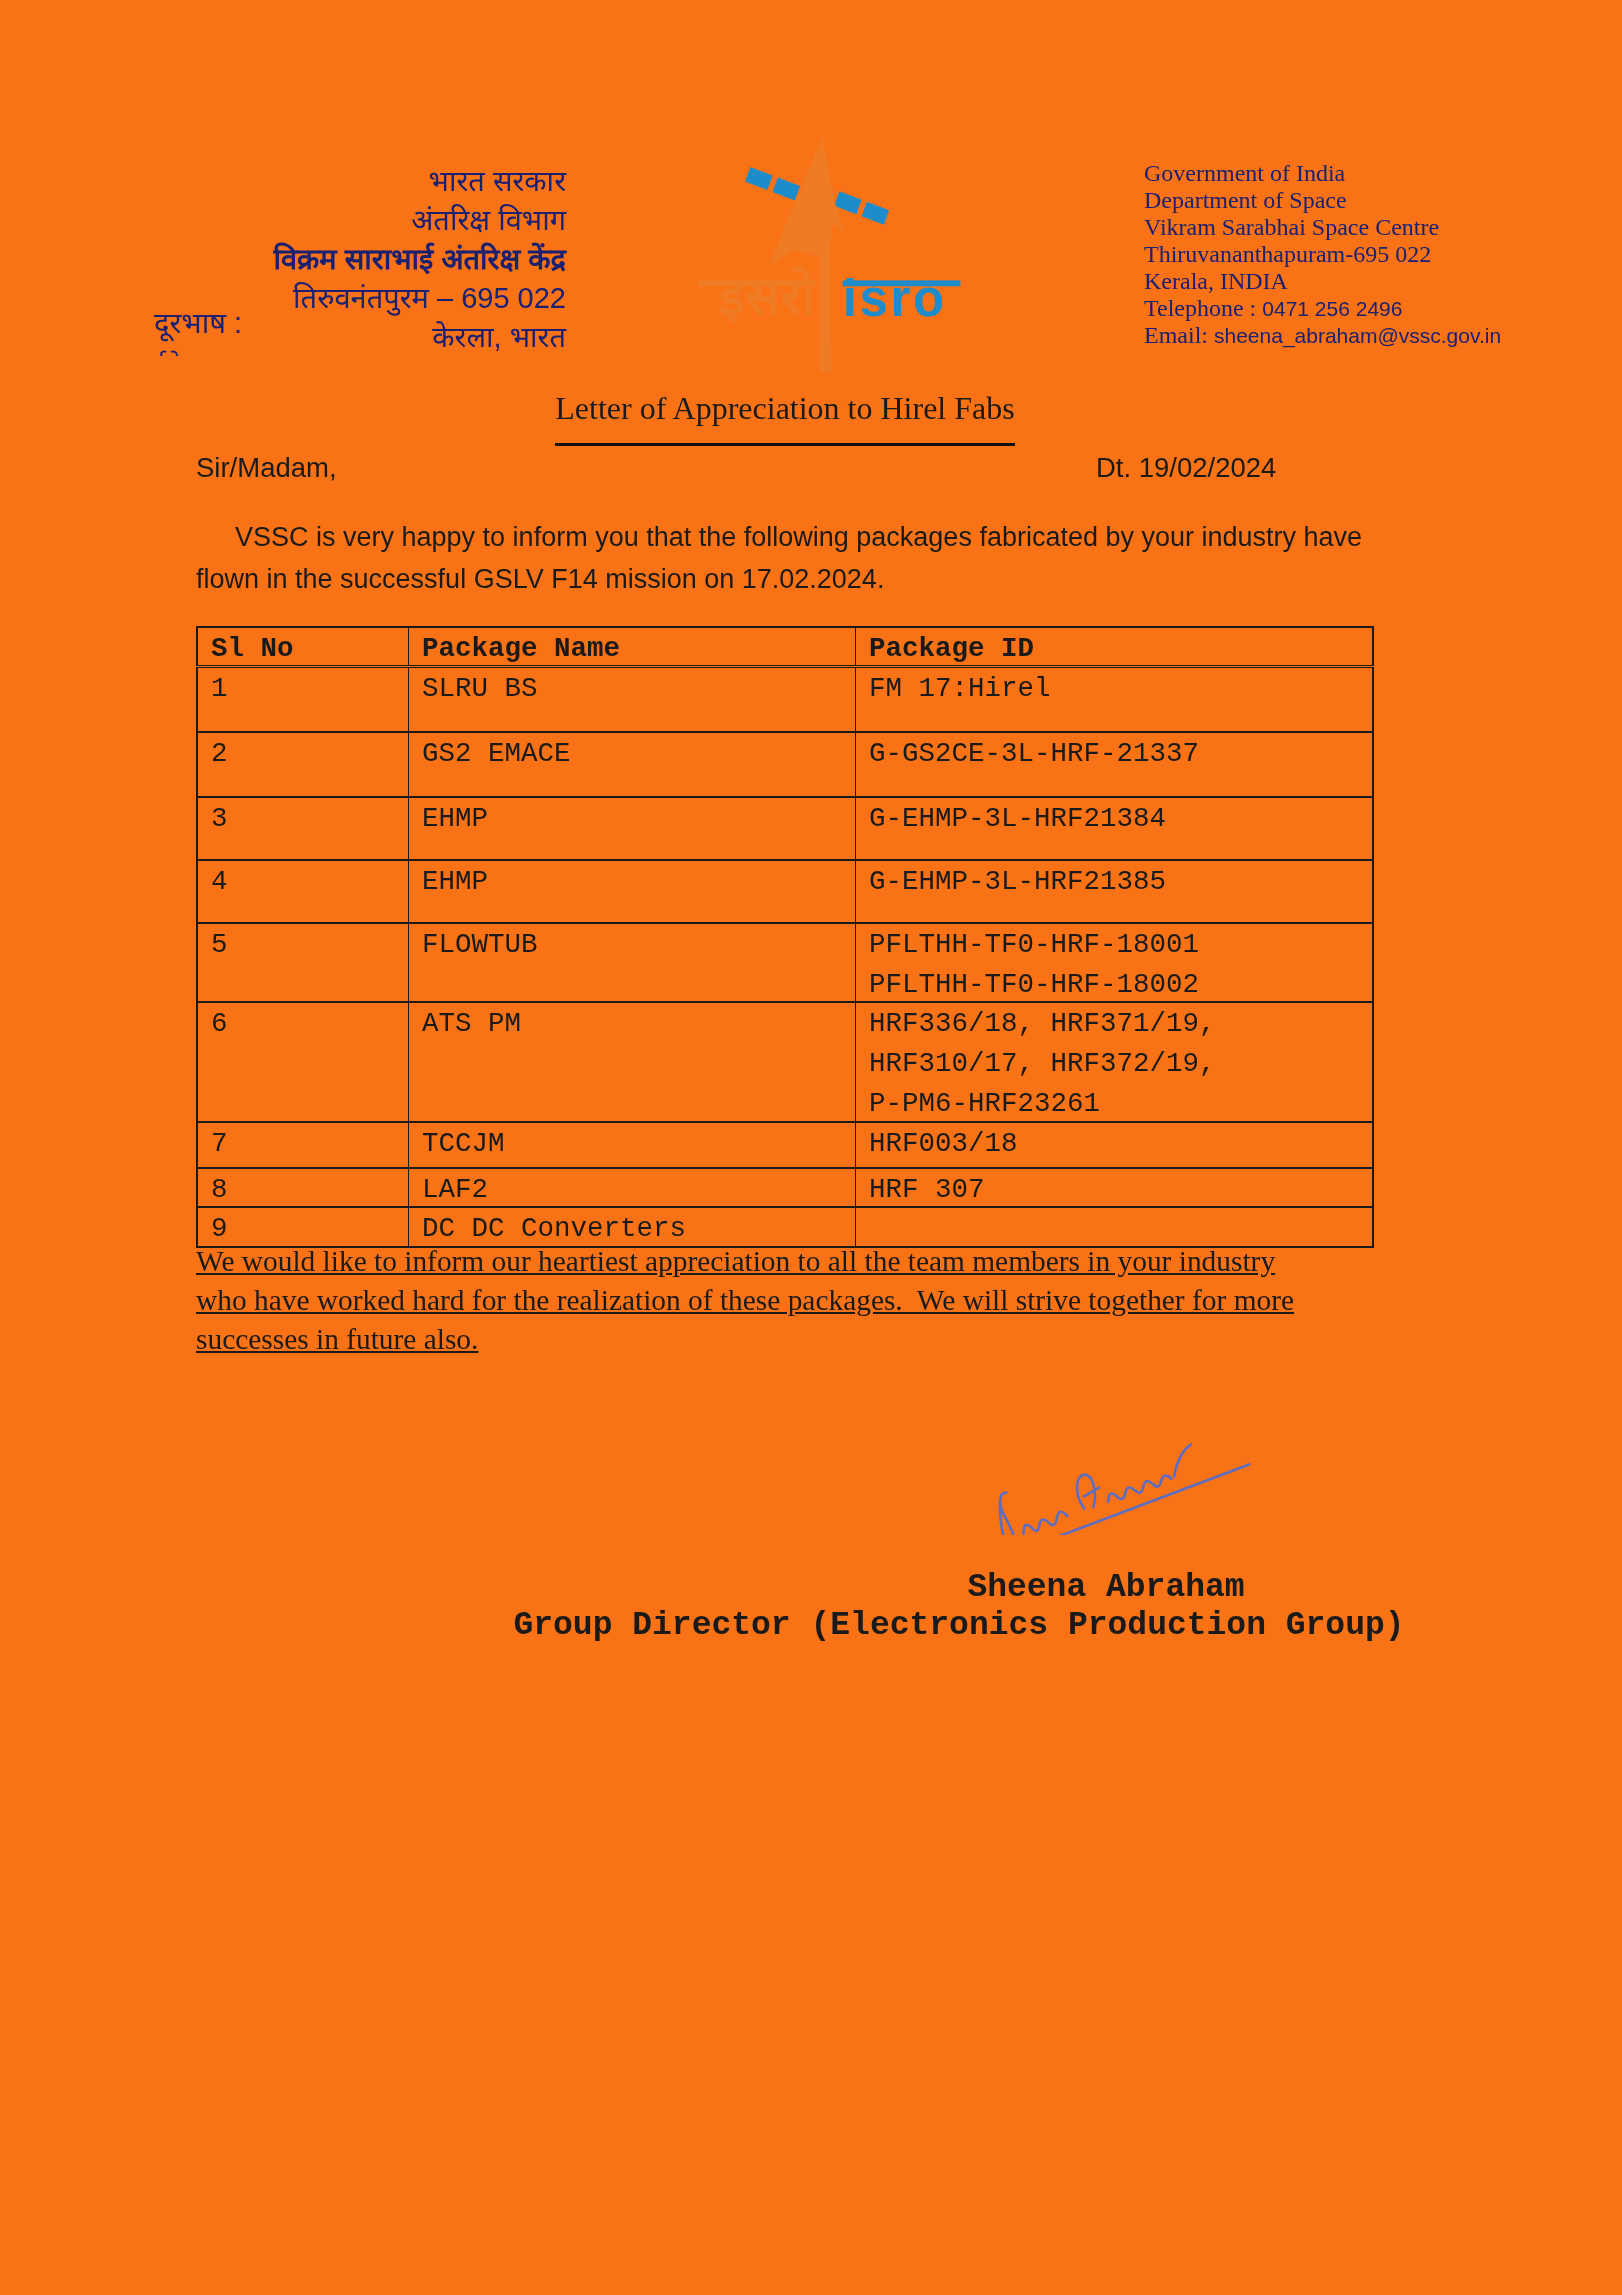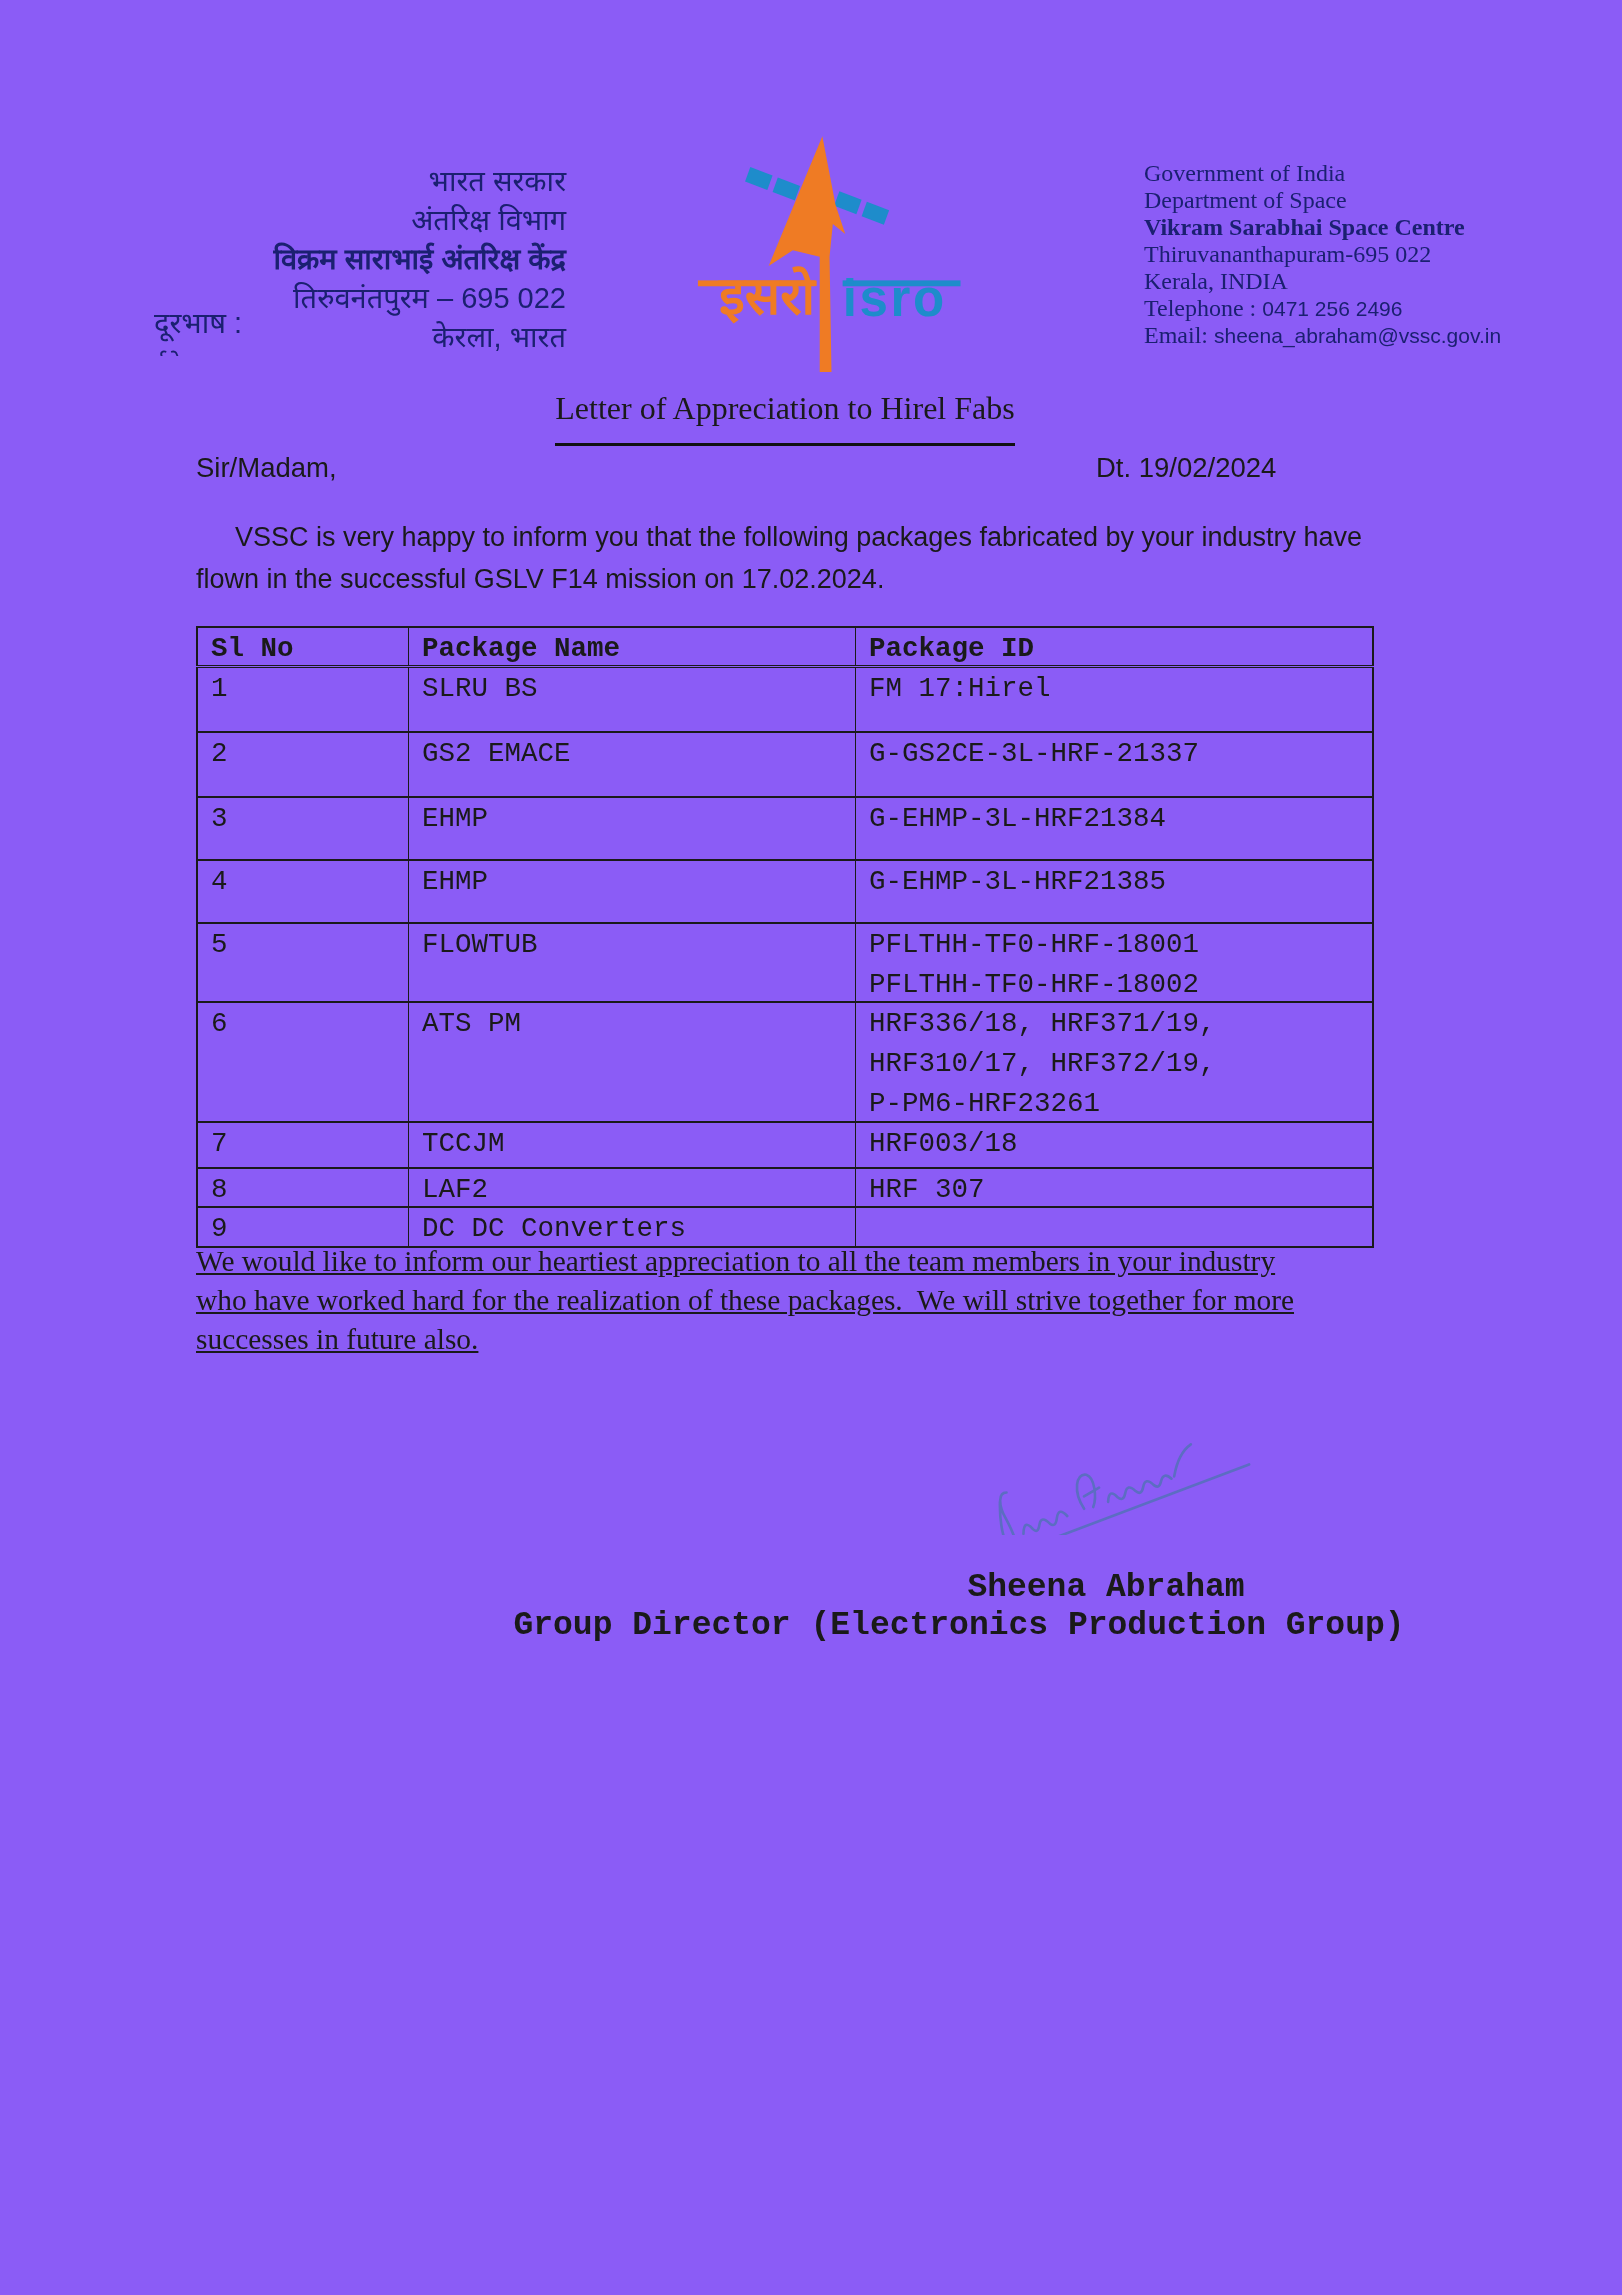--- a/index.html
+++ b/index.html
@@ -1,19 +1,19 @@
 <!DOCTYPE html>
 <html style="font-size:10.5px"><head>
 <meta charset="utf-8">
 <style>
   html,body{margin:0;padding:0;background:#ffffff;}
   .page{
     position:relative;
     width:1623px;height:2295px;
-    background:#8b5cf6;
+    background:#f97316;
     overflow:hidden;
     font-family:"Liberation Serif", serif;
     color:#1a1a1a;
   }
   
   .hindi-block{
     position:absolute;left:98px;top:162px;width:468px;
     text-align:right;
     font-family:"Liberation Sans", sans-serif;
     font-size:29px;line-height:39px;
@@ -30,21 +30,21 @@
     overflow:hidden;
     font-family:"Liberation Sans", sans-serif;
     font-size:25px;color:#1b2071;
   }
   .logo-svg{position:absolute;left:694px;top:131px;}
   .eng-block{
     position:absolute;left:1144px;top:160px;
     font-size:24px;line-height:27px;
     color:#1b2071;
   }
-  .eng-block .bold{font-weight:bold;}
+  .eng-block .bold{font-weight:normal;}
   .eng-block .val{font-family:"Liberation Sans", sans-serif;font-size:21px;}
   
   .title-wrap{position:absolute;left:196px;top:390px;width:1178px;text-align:center;}
   .title{
     display:inline-block;
     font-size:32px;
     border-bottom:3.3px solid #111;
     padding-bottom:16px;
     white-space:pre;
   }

